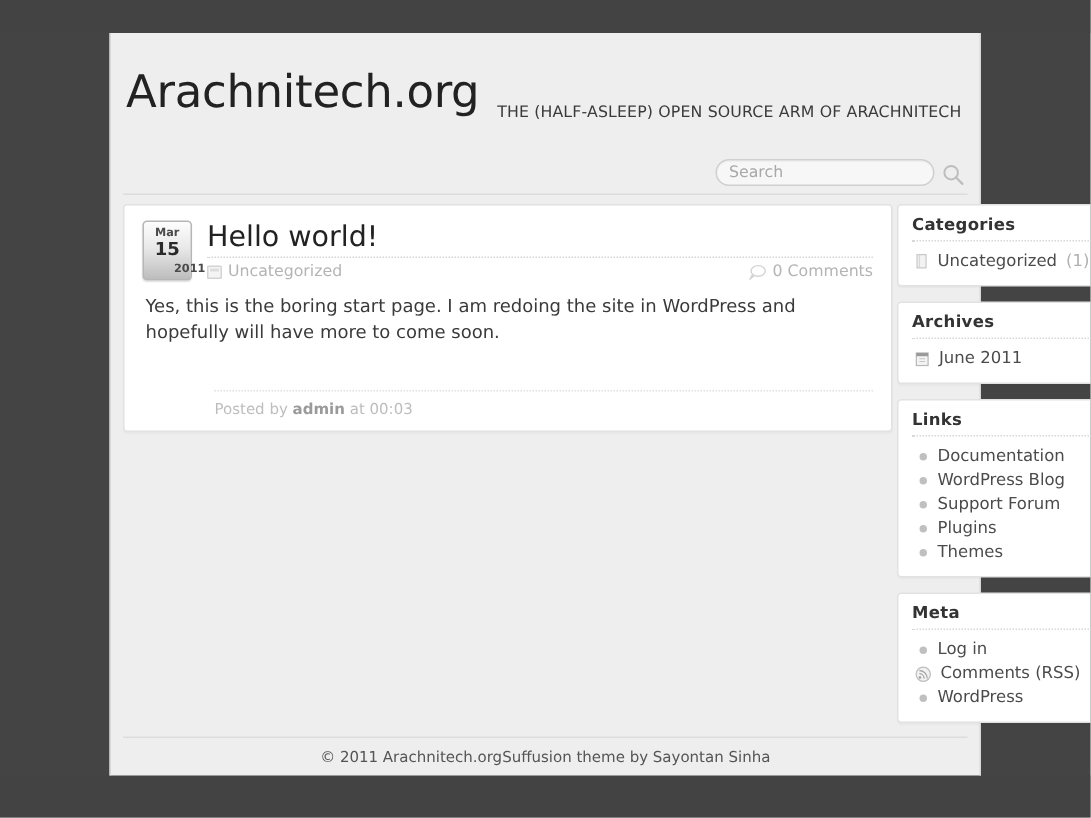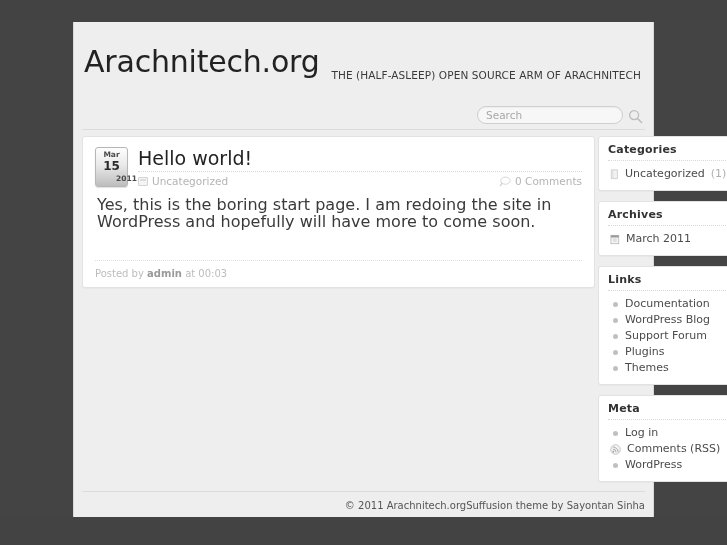--- a/index.html
+++ b/index.html
@@ -197,32 +197,33 @@
   }
   .icon-cat::after {
     content: "";
     position: absolute;
     left: 1px; right: 1px; top: 1px;
     height: 2px;
     background: #dddddd;
   }
   .icon-comment { width: 12px; height: 11px; display: block; }
   .post-body {
-    font-size: 16px;
+    font-size: 12px;
     line-height: 17px;
     color: #3a3a3a;
     margin: 9px 0 0 0;
     padding: 0 2px;
   }
   .post-footer {
     margin-top: 30px;
     border-top: 1px dotted #e0e0e0;
     padding-top: 7px;
     font-size: 10px;
     color: #bdbdbd;
+    margin-left: 48px;
   }
   .post-footer b { color: #9a9a9a; }
 
   
   .widget {
     background: #ffffff;
     border: 1px solid #e2e2e2;
     border-radius: 3px;
     margin-bottom: 10px;
     padding: 6px 9px 8px 9px;
@@ -281,21 +282,21 @@
 
   
   .footer {
     position: absolute;
     left: 8px;
     right: 8px;
     bottom: 6px;
     border-top: 1px solid #dcdcdc;
     padding-top: 8px;
     display: flex;
-    justify-content: flex-end;
+    justify-content: center;
     font-size: 10px;
     color: #555555;
   }
 </style>
 </head>
 <body>
 
 <div class="topbar"></div>
 
 <div class="page">
@@ -372,21 +373,21 @@
         <div class="widget">
           <div class="widget-title">Archives</div>
           <ul>
             <li>
               <svg class="icon-calendar" viewBox="0 0 11 12">
                 <rect x="1" y="1.4" width="8.6" height="9.2" fill="#f4f4f4" stroke="#b9b9b9" stroke-width="0.9"></rect>
                 <rect x="1" y="1.4" width="8.6" height="2.4" fill="#9a9a9a"></rect>
                 <line x1="3.2" y1="5.6" x2="7.4" y2="5.6" stroke="#c4c4c4" stroke-width="0.8"></line>
                 <line x1="3.2" y1="7.6" x2="7.4" y2="7.6" stroke="#c4c4c4" stroke-width="0.8"></line>
               </svg>
-              <span class="label">March 2011</span>
+              <span class="label">June 2011</span>
             </li>
           </ul>
         </div>
         <div class="widget">
           <div class="widget-title">Links</div>
           <ul>
             <li>
               <span class="bullet"></span>
               <span class="label">Documentation</span>
             </li>

